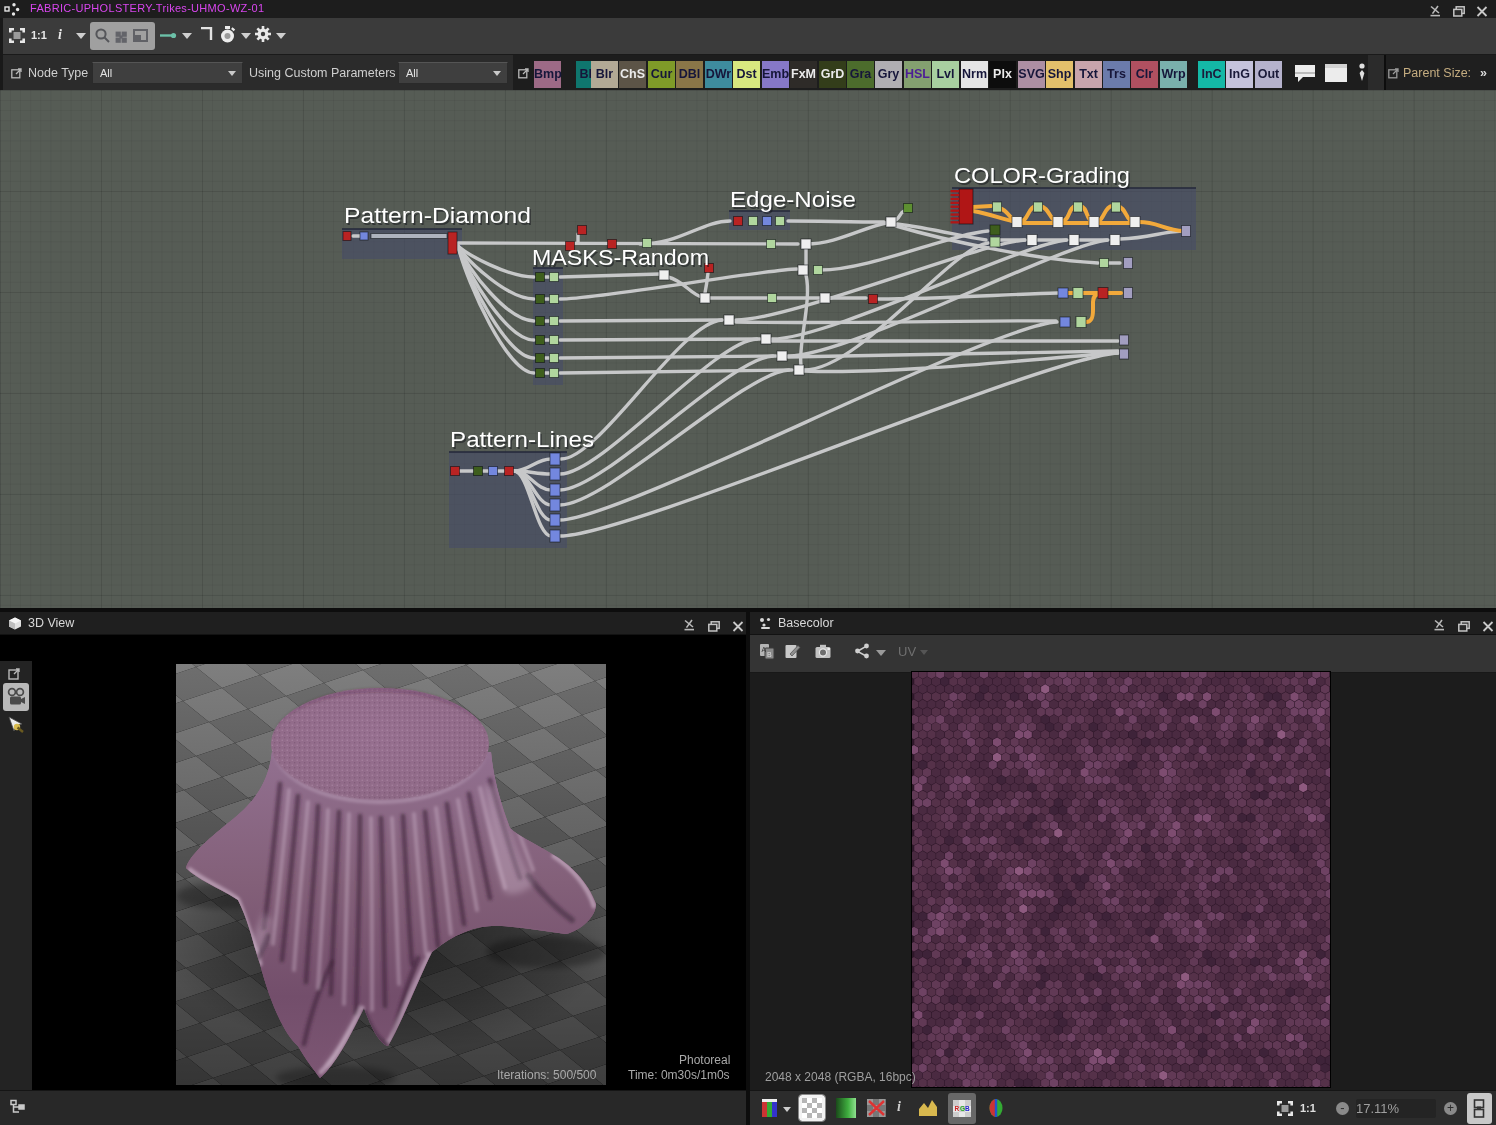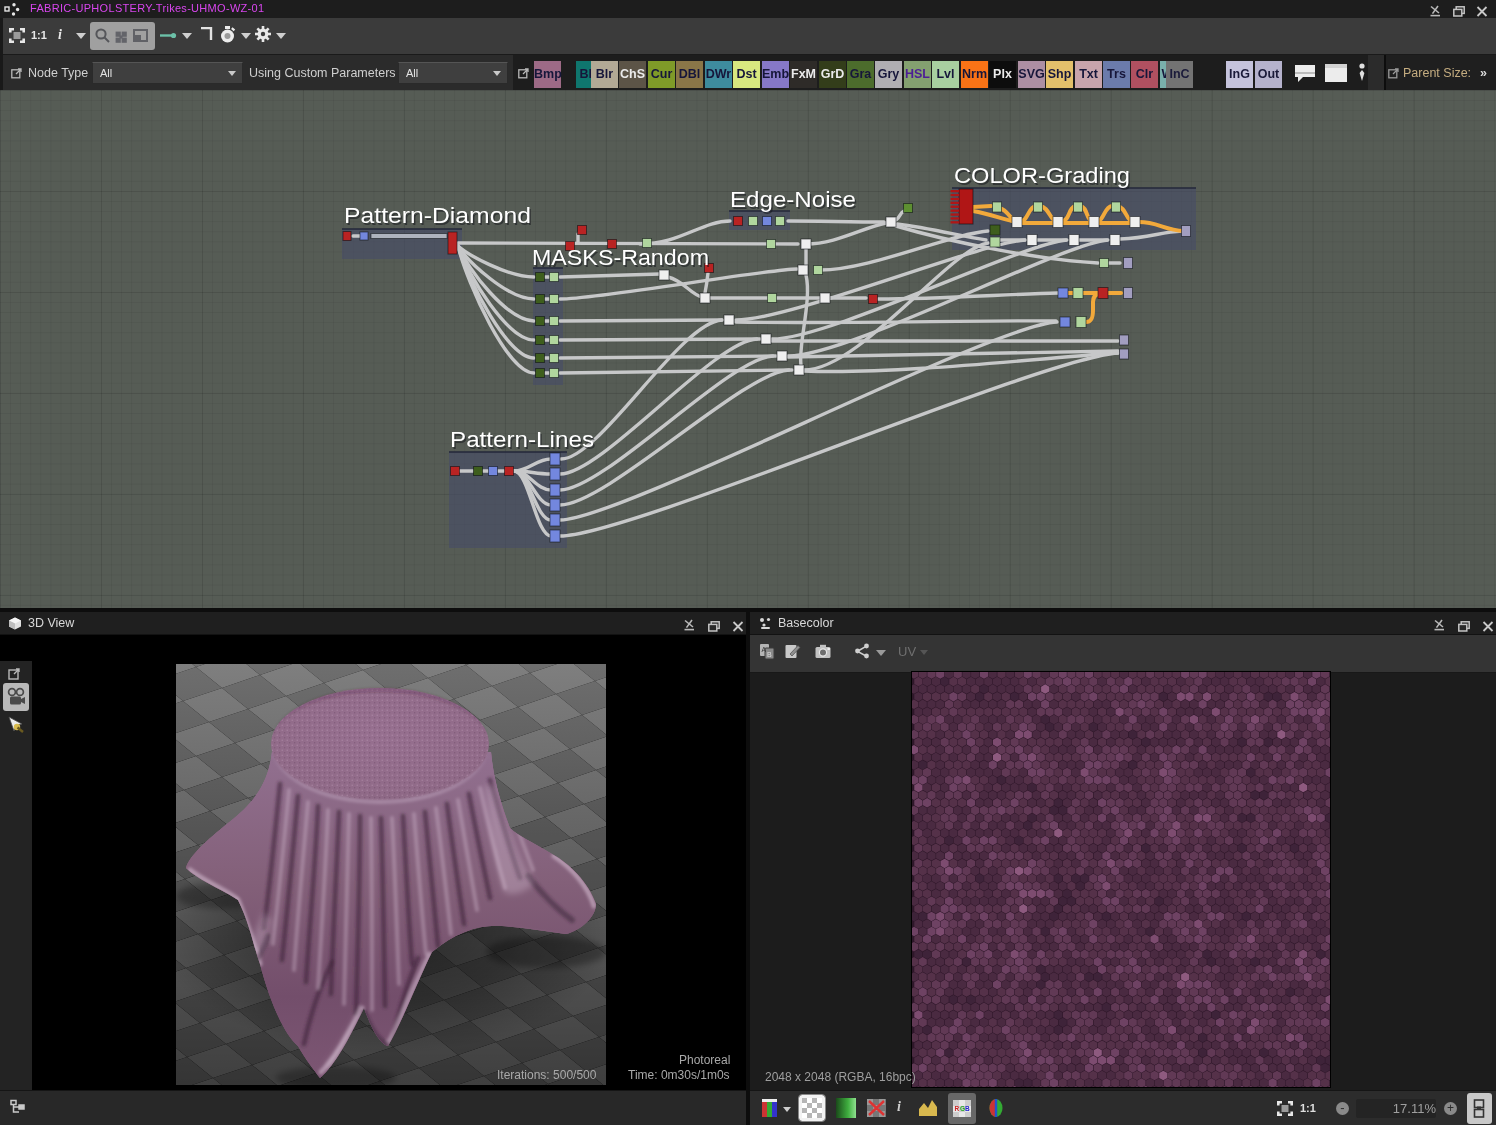--- a/index.html
+++ b/index.html
@@ -157,29 +157,29 @@
       <div class="fbtn" style="left:673px;background:#8a7648;color:#16163a">DBl</div>
       <div class="fbtn" style="left:702px;background:#3e8c9e;color:#16163a">DWr</div>
       <div class="fbtn" style="left:730px;background:#d8e87f;color:#16163a">Dst</div>
       <div class="fbtn" style="left:759px;background:#8678c8;color:#16163a">Emb</div>
       <div class="fbtn" style="left:787px;background:#2e2b28;color:#ebebeb">FxM</div>
       <div class="fbtn" style="left:816px;background:#333d1a;color:#ebebeb">GrD</div>
       <div class="fbtn" style="left:844px;background:#4c6c2c;color:#16163a">Gra</div>
       <div class="fbtn" style="left:872px;background:#b0aeb2;color:#16163a">Gry</div>
       <div class="fbtn" style="left:901px;background:#84a070;color:#4c1d95">HSL</div>
       <div class="fbtn" style="left:929px;background:#a8cfa0;color:#16163a">Lvl</div>
-      <div class="fbtn" style="left:958px;background:#f97316;color:#16163a">Nrm</div>
+      <div class="fbtn" style="left:958px;background:#e5e5e5;color:#16163a">Nrm</div>
       <div class="fbtn" style="left:986px;background:#0d0d0d;color:#ebebeb">Plx</div>
       <div class="fbtn" style="left:1015px;background:#ad8fa3;color:#16163a">SVG</div>
       <div class="fbtn" style="left:1043px;background:#e3c06b;color:#16163a">Shp</div>
       <div class="fbtn" style="left:1072px;background:#c8a4ac;color:#16163a">Txt</div>
       <div class="fbtn" style="left:1100px;background:#6b7bab;color:#16163a">Trs</div>
       <div class="fbtn" style="left:1128px;background:#b05060;color:#16163a">Clr</div>
       <div class="fbtn" style="left:1157px;background:#7ab0ac;color:#16163a">Wrp</div>
-      <div class="fbtn" style="left:1163px;background:#737373">InC</div>
+      <div class="fbtn" style="left:1195px;background:#14b8a6">InC</div>
       <div class="fbtn" style="left:1223px;background:#c5c3dc">InG</div>
       <div class="fbtn" style="left:1252px;background:#b5b2cc">Out</div>
       <svg class="ico" style="left:1291px;top:9px" width="22" height="19" viewBox="0 0 22 19">
         <path d="M1,1 H21 V13 H9 L4,18 V13 H1 Z" fill="#ececec"></path>
         <line x1="1" y1="9" x2="21" y2="9" stroke="#9a9a9a" stroke-width="1.2"></line>
       </svg>
       <div class="ico" style="left:1322px;top:9px;width:22px;height:18px;background:#ececec;border-top:4px solid #d2d2d2"></div>
       <svg class="ico" style="left:1355px;top:8px" width="8" height="19" viewBox="0 0 8 19">
         <circle cx="4" cy="3" r="2.6" fill="#e0e0e0"></circle>
         <path d="M4,7 L6.4,10 L4,18 L1.6,10 Z" fill="#e0e0e0"></path>
@@ -3709,21 +3709,21 @@
             <g stroke="#e8e8e8" stroke-width="2.6" fill="none">
               <path d="M1.3,4.5 V1.3 H5"></path>
               <path d="M11,1.3 H14.7 V4.5"></path>
               <path d="M14.7,10.5 V13.7 H11"></path>
               <path d="M5,13.7 H1.3 V10.5"></path>
             </g>
             <rect x="4.5" y="4" width="7" height="7" fill="#9a9a9a"></rect>
           </svg></div>
         <div class="ico" style="left:550px;top:11px;color:#e0e0e0;font-size:11px;font-weight:bold">1:1</div>
         <div class="ico" style="left:586px;top:11px;width:13px;height:13px;border-radius:7px;background:#8a8a8a;color:#2c2c2c;font-size:13px;line-height:11px;text-align:center">-</div>
-        <div class="ico" style="left:606px;top:8px;width:80px;height:19px;background:#242424;border-radius:2px;color:#9f9f9f;font-size:13px;text-align:right;line-height:19px">17.11%</div>
+        <div class="ico" style="left:606px;top:8px;width:80px;height:19px;background:#242424;border-radius:2px;color:#9f9f9f;font-size:13px;text-align:left;line-height:19px">17.11%</div>
         <div class="ico" style="left:694px;top:11px;width:13px;height:13px;border-radius:7px;background:#8a8a8a;color:#2c2c2c;font-size:12px;line-height:12px;text-align:center">+</div>
         <div class="tgl" style="left:717px;top:2px;width:25px;height:31px;background:#c9c9c9"></div>
         <svg class="ico" style="left:723px;top:8px" width="12" height="19" viewBox="0 0 12 19">
           <g fill="none" stroke="#333" stroke-width="1.6">
             <rect x="1.5" y="1" width="9" height="7.5"></rect>
             <rect x="1.5" y="10.5" width="9" height="7.5"></rect>
             <line x1="4" y1="8.7" x2="8" y2="8.7" stroke-width="2.4"></line>
           </g>
         </svg>
       </div>

